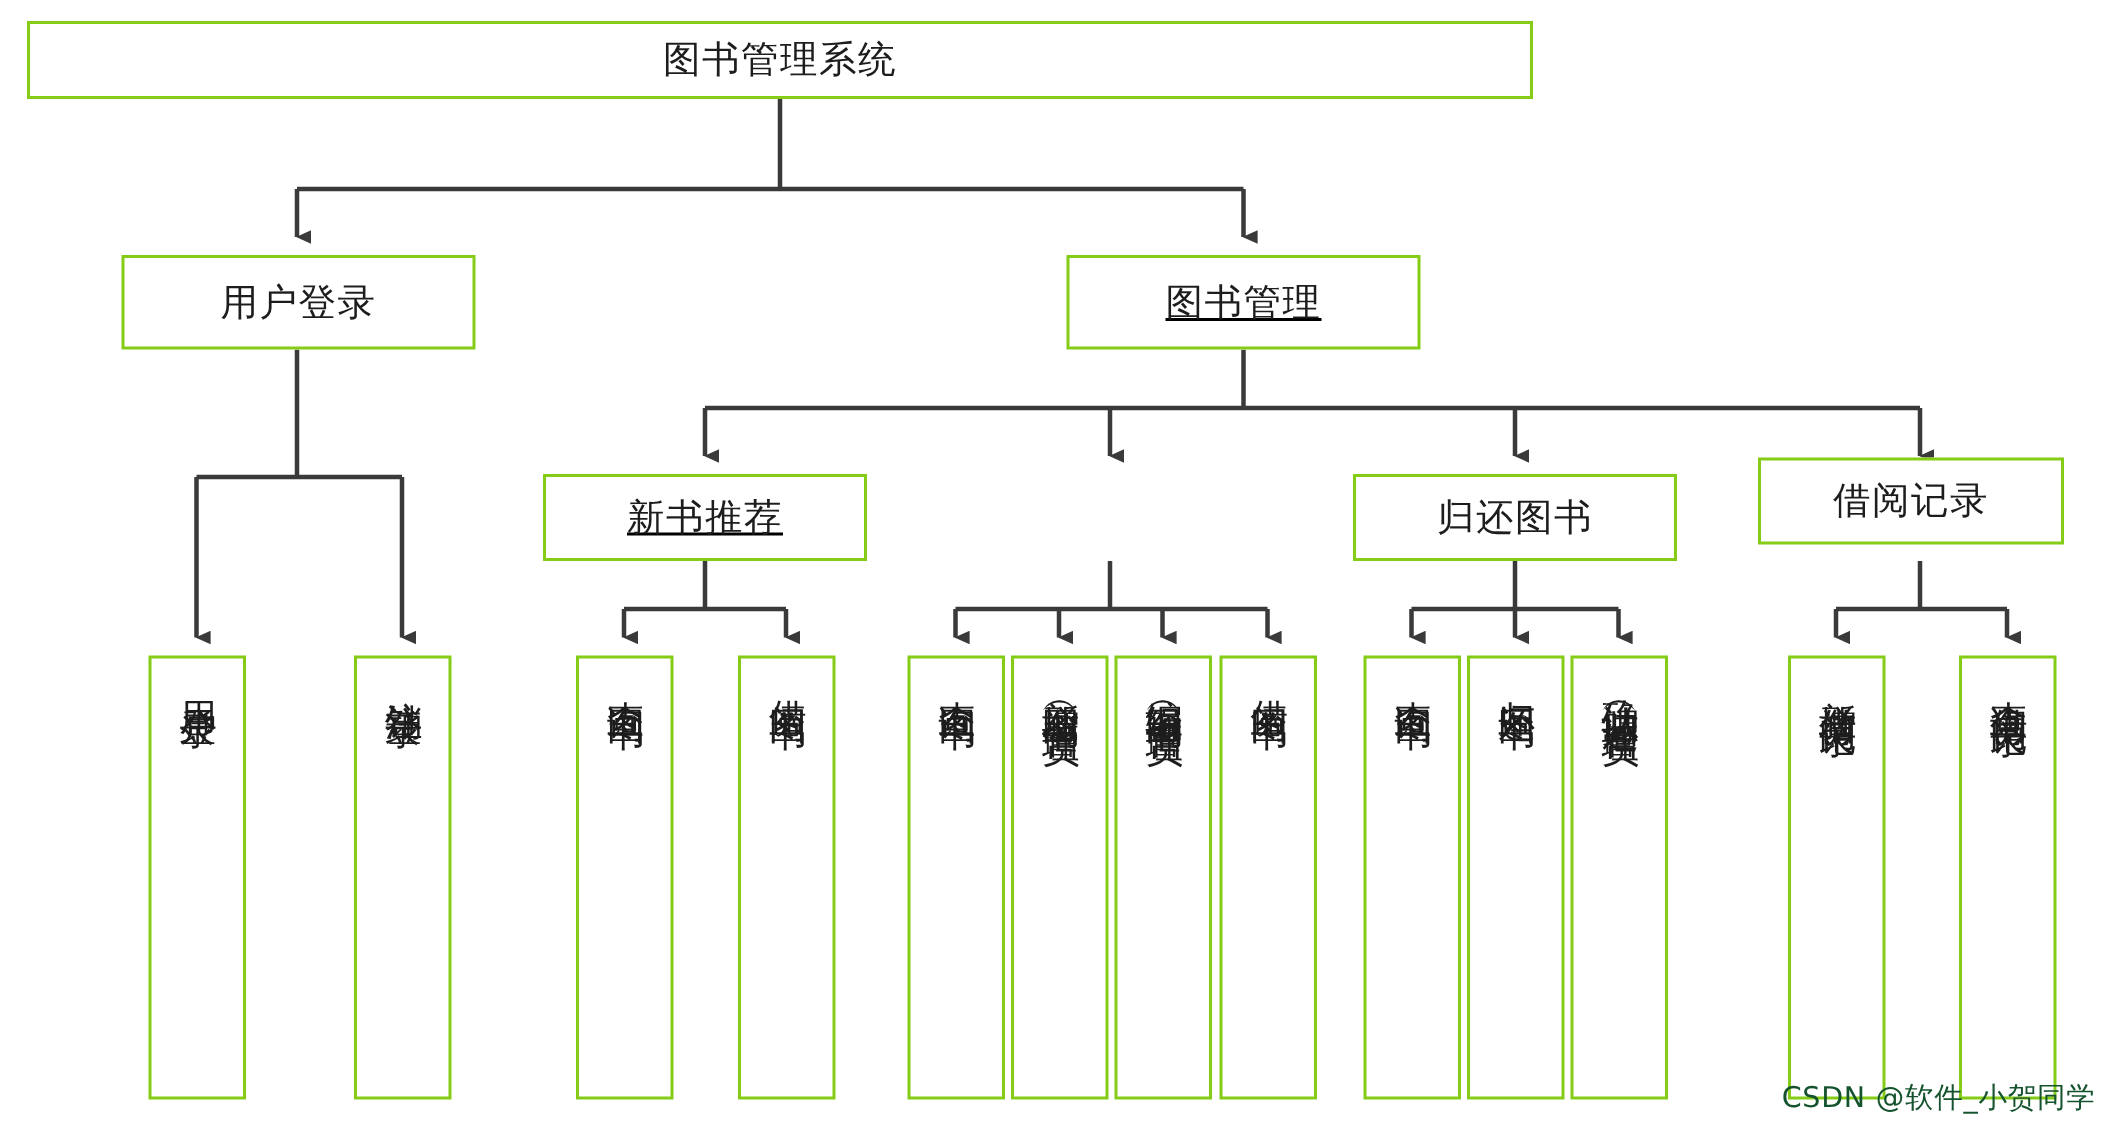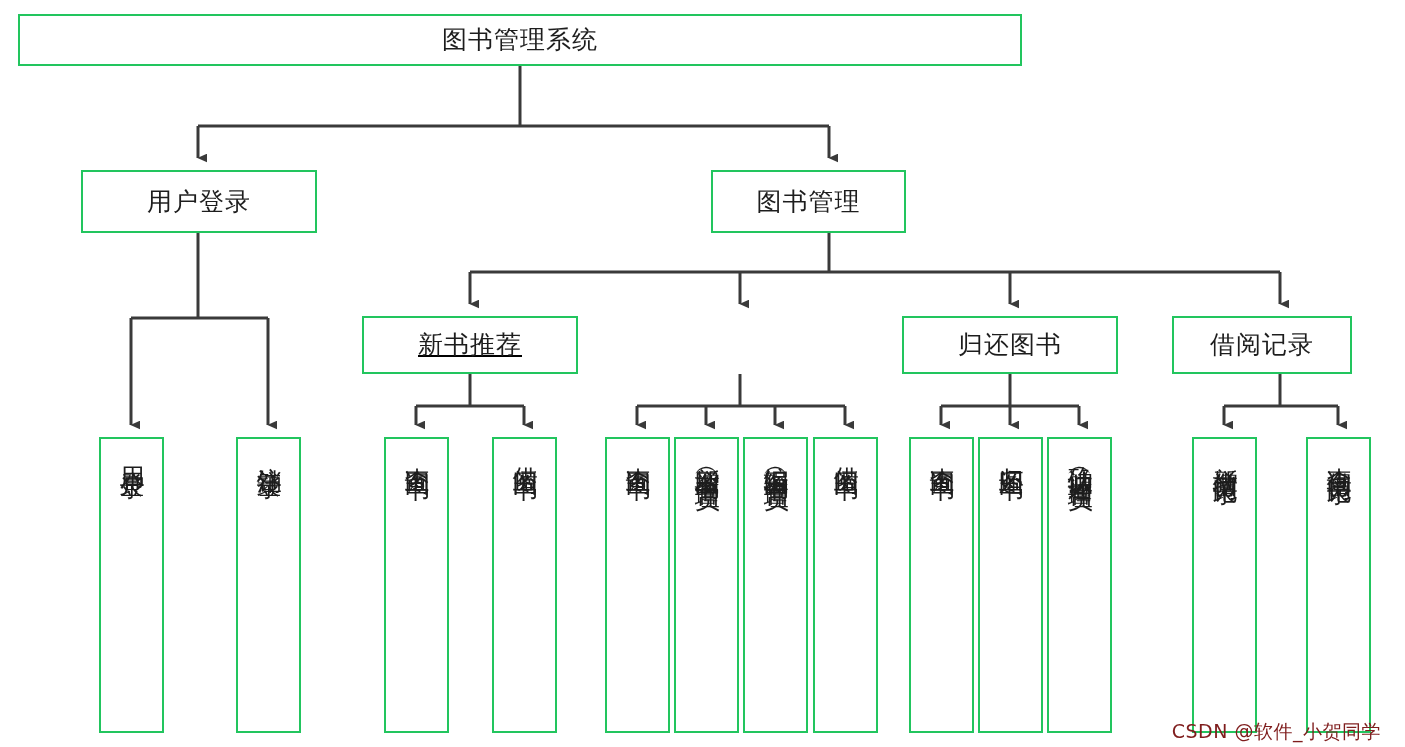--- a/index.html
+++ b/index.html
@@ -23,21 +23,21 @@
     left: 0;
     top: 0;
     width: 1405px;
     height: 747px;
     pointer-events: none;
   }
   .node {
     position: absolute;
     box-sizing: border-box;
     background: #ffffff;
-    border: 2px solid #22c55e;
+    border: 2px solid #84cc16;
     display: flex;
     align-items: center;
     justify-content: center;
     z-index: 2;
   }
   .node .label {
     color: #1d1d1d;
     line-height: 1.18;
     text-align: center;
     white-space: pre-line;
@@ -58,24 +58,24 @@
   .node.vertical .label {
     font-size: 25px;
     writing-mode: vertical-rl;
     text-orientation: upright;
     letter-spacing: 3px;
     line-height: 1.05;
     display: block;
   }
   .watermark {
     position: absolute;
-    right: 24px;
+    right: 8px;
     bottom: 2px;
     font-size: 19px;
-    color: #7f1d1d;
+    color: #14532d;
     letter-spacing: 0.5px;
     z-index: 3;
     white-space: nowrap;
   }
 </style>
 </head>
 <body>
 
 <div id="diagram-root">
 
@@ -130,34 +130,34 @@
   </svg>
 
   <div class="node root horizontal" style="left:18px; top:14px; width:1004px; height:52px;">
     <span class="label">图书管理系统</span>
   </div>
 
   <div class="node horizontal" style="left:81px; top:170px; width:236px; height:63px;">
     <span class="label">用户登录</span>
   </div>
 
-  <div class="node horizontal" style="left:711px; top:170px; width:195px; height:63px;">
+  <div class="node horizontal" style="left:711px; top:170px; width:236px; height:63px;text-decoration:underline;">
     <span class="label">图书管理</span>
   </div>
 
   <div class="node horizontal" style="left:362px; top:316px; width:216px; height:58px;text-decoration:underline;">
     <span class="label">新书推荐</span>
   </div>
 
 
   <div class="node horizontal" style="left:902px; top:316px; width:216px; height:58px;">
     <span class="label">归还图书</span>
   </div>
 
-  <div class="node horizontal" style="left:1172px; top:316px; width:180px; height:58px;">
+  <div class="node horizontal" style="left:1172px; top:305px; width:204px; height:58px;">
     <span class="label">借阅记录</span>
   </div>
 
   <div class="node vertical" style="left:99px; top:437px; width:65px; height:296px;">
     <span class="label">用户登录</span>
   </div>
 
   <div class="node vertical" style="left:236px; top:437px; width:65px; height:296px;">
     <span class="label">注销登录</span>
   </div>

